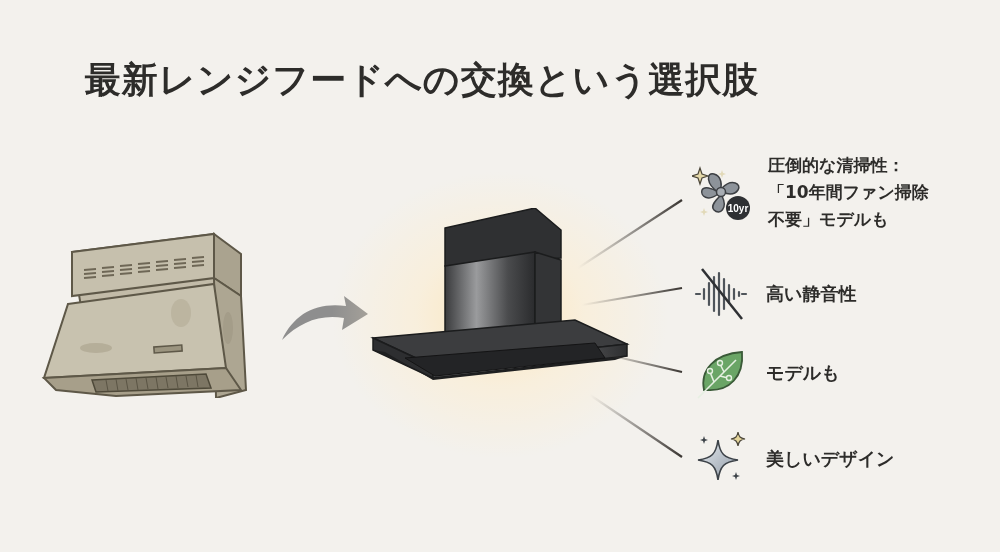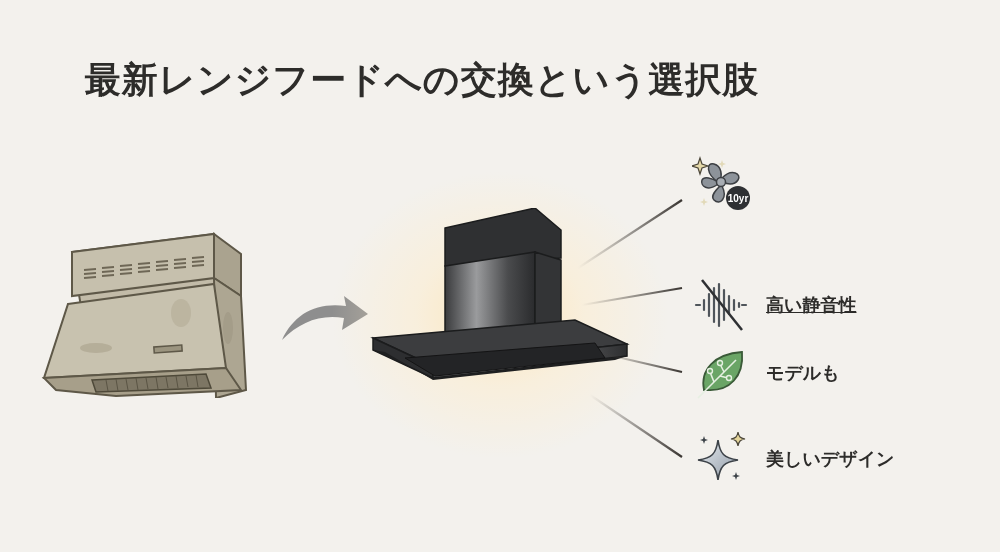--- a/index.html
+++ b/index.html
@@ -26,21 +26,21 @@
     .feature {
       position:absolute; left:692px; display:flex; align-items:center;
     }
     .feature .icon { width:62px; height:62px; flex:0 0 62px; }
     .feature .label {
       margin-left:12px; font-size:18px; font-weight:bold; color:#2d2c2a;
       line-height:26px;
     }
     .f1 { top:152px; }
     .f1 .label { margin-left:14px; font-size:17px; line-height:27px; }
-    .f2 { top:274px;text-decoration:underline; }
+    .f2 { top:263px; }
     .f3 { top:342px; }
     .f4 { top:428px; }
   </style>
 </head>
 <body>
 
 <div class="title">最新レンジフードへの交換という選択肢</div>
 
 <svg class="old-hood" viewBox="0 0 225 180">
 
@@ -156,20 +156,25 @@
     <g fill="#8d939a" stroke="#3c3f43" stroke-width="1.5">
       <path d="M26,30 C14,22 14,10 22,12 C30,14 30,24 28,28 Z"></path>
       <path d="M30,26 C40,16 50,22 46,28 C42,34 34,32 32,30 Z"></path>
       <path d="M30,34 C36,46 28,54 22,48 C18,44 24,38 28,34 Z"></path>
       <path d="M26,32 C16,40 8,34 10,28 C12,24 20,26 26,30 Z"></path>
     </g>
     <circle cx="29" cy="30" r="4.5" fill="#a8adb3" stroke="#3c3f43" stroke-width="1.5"></circle>
     <circle cx="46" cy="46" r="12" fill="#2e3033"></circle>
     <text x="46" y="50" font-size="10" font-weight="bold" fill="#fff" text-anchor="middle" font-family="Liberation Sans, sans-serif">10yr</text>
   </svg>
+  <div class="label">
+    <div>圧倒的な清掃性：</div>
+    <div>「10年間ファン掃除</div>
+    <div>不要」モデルも</div>
+  </div>
 </div>
 
 <div class="feature f2">
   <svg class="icon" viewBox="0 0 62 62">
     <g stroke="#4f555b" stroke-width="2.2" stroke-linecap="round">
       <line x1="4" y1="31" x2="8" y2="31"></line>
       <line x1="12" y1="26" x2="12" y2="36"></line>
       <line x1="17" y1="20" x2="17" y2="42"></line>
       <line x1="22" y1="14" x2="22" y2="48"></line>
       <line x1="27" y1="10" x2="27" y2="52"></line>

